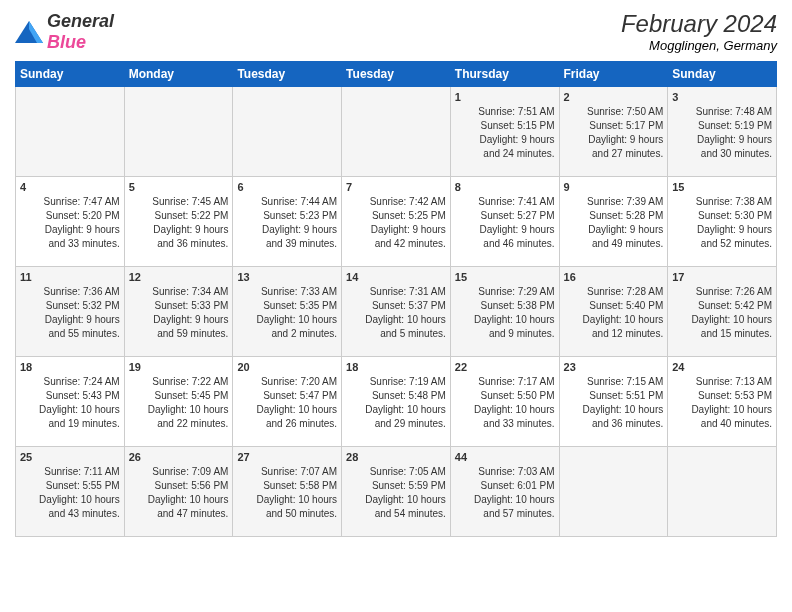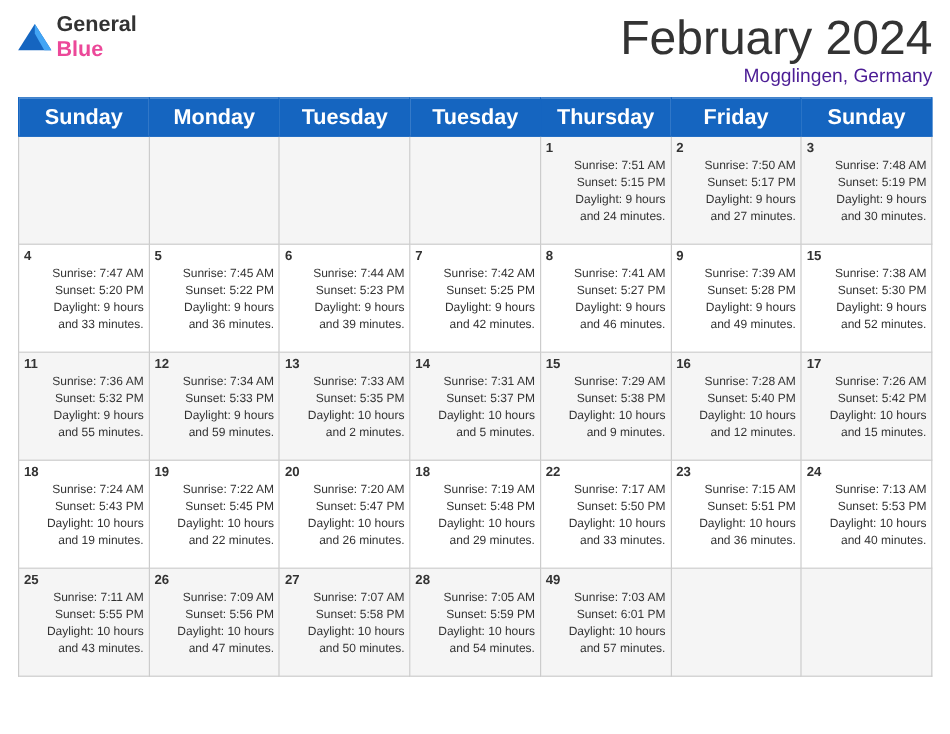--- a/index.html
+++ b/index.html
@@ -6,22 +6,23 @@
     body {
       font-family: Arial, sans-serif;
       background: #fff;
       width: 792px;
       min-height: 612px;
       padding: 10px 15px;
     }
     .header {
       display: flex;
       justify-content: space-between;
-      align-items: flex-start;
+      align-items: center;
       margin-bottom: 8px;
+      font-style: italic;
     }
     .logo {
       display: flex;
       align-items: center;
       gap: 4px;
     }
     .logo-text-general {
       font-size: 18px;
       font-weight: bold;
       color: #333;
@@ -32,40 +33,40 @@
       color: #ec4899;
     }
     .logo-icon {
       width: 28px;
       height: 22px;
     }
     .title-block {
       text-align: right;
     }
     .month-title {
-      font-size: 40px;
+      font-size: 24px;
       font-weight: normal;
       color: #333;
     }
     .location-title {
-      font-size: 16px;
-      color: #4c1d95;
+      font-size: 13px;
+      color: #000000;
     }
     table {
       width: 100%;
       border-collapse: collapse;
       table-layout: fixed;
     }
     thead tr th {
       background-color: #1565C0;
       color: #fff;
-      font-size: 18px;
+      font-size: 12px;
       font-weight: bold;
       padding: 5px 4px;
-      text-align: center;
+      text-align: left;
       border: 1px solid #1565C0;
     }
     tbody tr td {
       vertical-align: top;
       border: 1px solid #ccc;
       padding: 4px 4px;
       font-size: 10.5px;
       color: #333;
       height: 90px;
     }
@@ -243,20 +244,20 @@
         </td>
         <td>
           <span class="day-number">27</span>
           <div class="day-info">Sunrise: 7:07 AM<br>Sunset: 5:58 PM<br>Daylight: 10 hours<br>and 50 minutes.</div>
         </td>
         <td>
           <span class="day-number">28</span>
           <div class="day-info">Sunrise: 7:05 AM<br>Sunset: 5:59 PM<br>Daylight: 10 hours<br>and 54 minutes.</div>
         </td>
         <td>
-          <span class="day-number">49</span>
+          <span class="day-number">44</span>
           <div class="day-info">Sunrise: 7:03 AM<br>Sunset: 6:01 PM<br>Daylight: 10 hours<br>and 57 minutes.</div>
         </td>
         <td class="empty-cell"></td>
         <td class="empty-cell"></td>
       </tr>
     </tbody>
 </table>
 
 </body></html>

